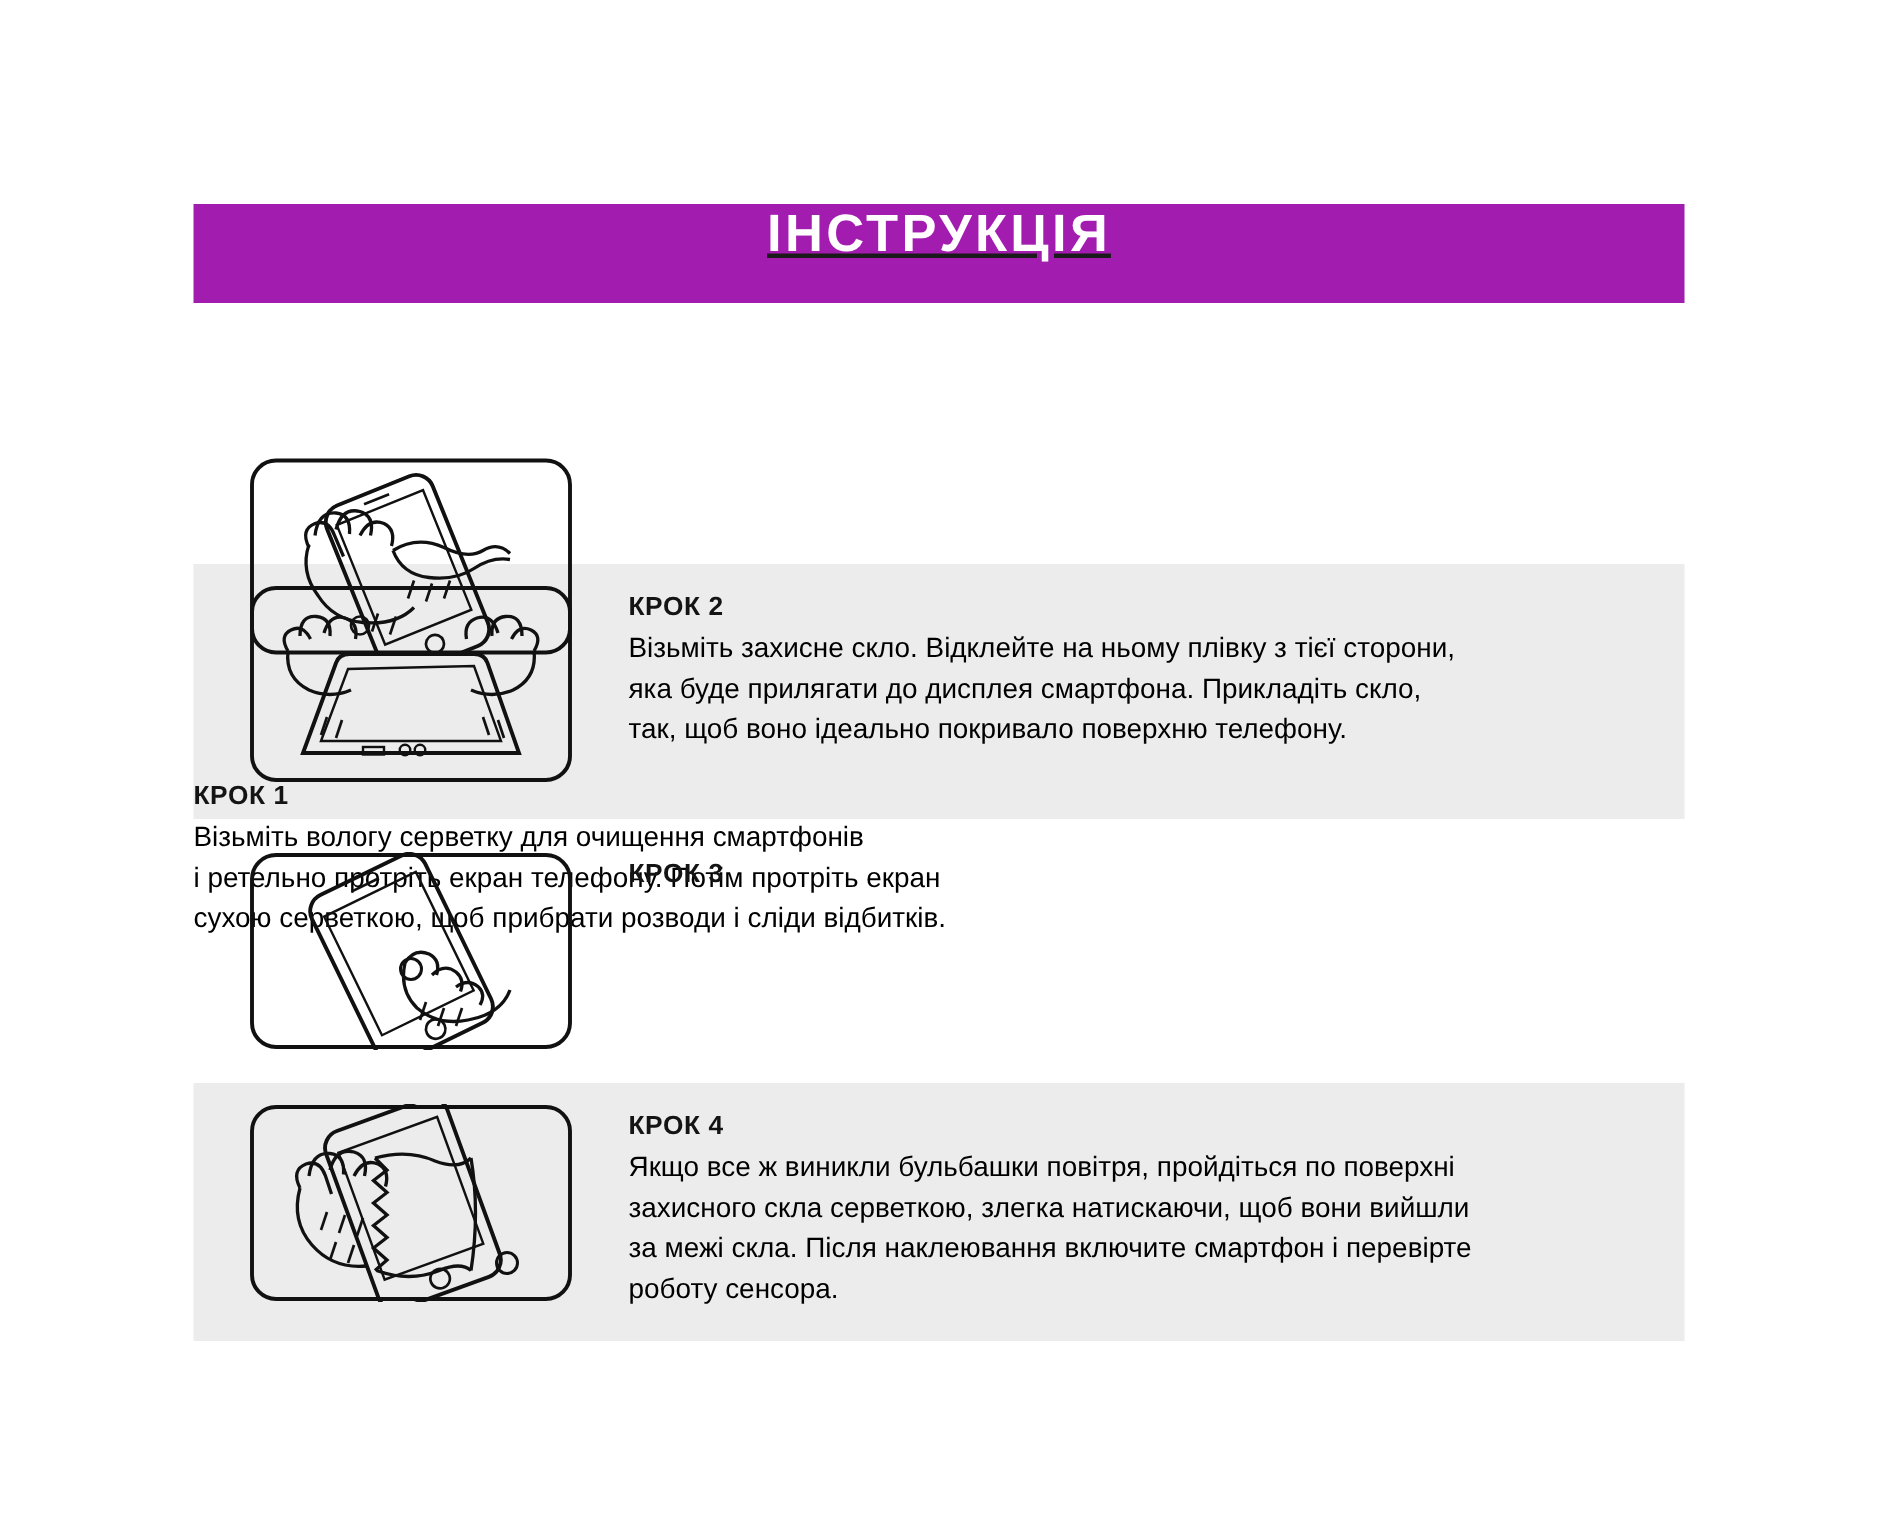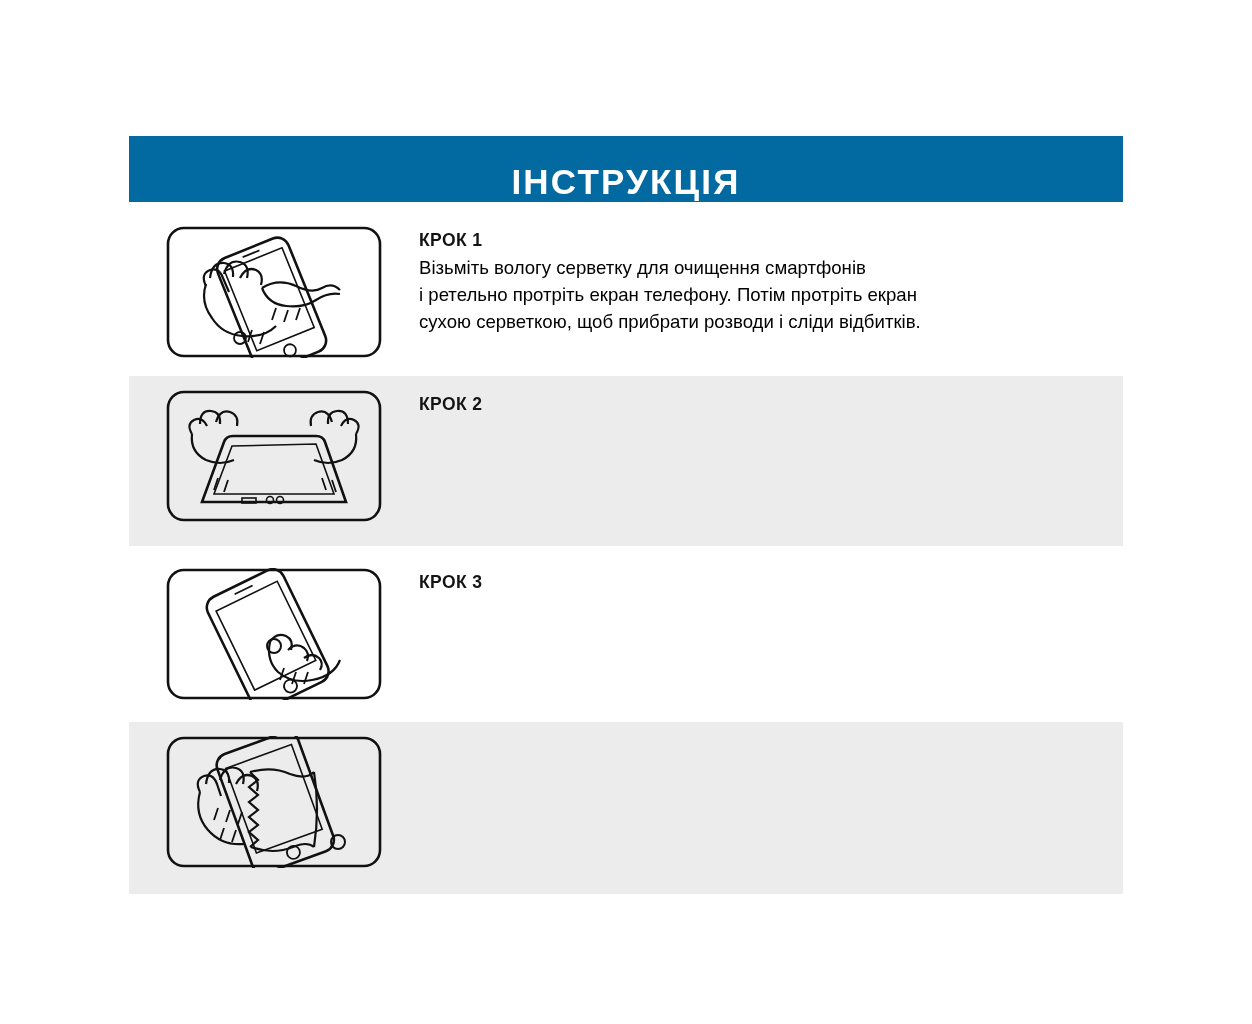--- a/index.html
+++ b/index.html
@@ -21,25 +21,26 @@
     background: #ffffff;
   }
   .content {
     position: absolute;
     left: 129px;
     top: 136px;
     width: 994px;
   }
   
   .title-banner {
-    background: #0369a1;
+    background: #a21caf;
     height: 66px;
     display: flex;
-    align-items: flex-end;
+    align-items: flex-start;
     justify-content: center;
+    text-decoration: underline;
   }
   .title-banner .title-text {
     color: #ffffff;
     font-size: 35px;
     font-weight: bold;
     letter-spacing: 2.2px;
   }
   
   .steps {
     margin-top: 10px;
@@ -80,21 +81,21 @@
     margin-bottom: 4px;
     color: #141414;
   }
   .step-text {
     font-size: 18.6px;
     line-height: 1.45;
     color: #000000;
     white-space: pre-line;
   }
   
-  .row1 { height: 156px; }
+  .row1 { height: 156px; flex-direction: column; }
   .row2 { height: 170px; margin-top: 8px; }
   .row3 { height: 160px; margin-top: 8px; }
   .row4 { height: 172px; margin-top: 8px; }
   svg { display: block; }
 </style>
 </head>
 <body>
 
 <div class="sheet">
   <div class="content">
@@ -168,20 +169,23 @@
             <g stroke="#111" stroke-width="1.8">
               <line x1="52" y1="88" x2="48" y2="100"></line>
               <line x1="62" y1="90" x2="58" y2="102"></line>
               <line x1="156" y1="88" x2="160" y2="100"></line>
               <line x1="166" y1="90" x2="170" y2="102"></line>
             </g>
           </svg>
         </div>
         <div class="step-body">
           <div class="step-label">КРОК 2</div>
+          <div class="step-text">Візьміть захисне скло. Відклейте на ньому плівку з тієї сторони,
+яка буде прилягати до дисплея смартфона. Прикладіть скло,
+так, щоб воно ідеально покривало поверхню телефону.</div>
         </div>
       </div>
 
       <div class="step-row plain row3">
         <div class="illus-wrap">
           <svg class="illus" viewBox="0 0 216 132">
             <rect x="2" y="2" width="212" height="128" rx="16" ry="16" fill="none" stroke="#111" stroke-width="2.6"></rect>
             <g transform="rotate(-26 108 66)">
               <rect x="58" y="6" width="84" height="124" rx="12" ry="12" fill="none" stroke="#111" stroke-width="2.6"></rect>
               <rect x="66" y="20" width="68" height="88" fill="none" stroke="#111" stroke-width="1.6"></rect>
@@ -231,17 +235,24 @@
             <g stroke="#111" stroke-width="1.8">
               <line x1="52" y1="72" x2="48" y2="84"></line>
               <line x1="64" y1="74" x2="60" y2="86"></line>
               <line x1="76" y1="76" x2="72" y2="88"></line>
               <line x1="58" y1="92" x2="54" y2="104"></line>
               <line x1="70" y1="94" x2="66" y2="106"></line>
             </g>
             <circle cx="172" cy="106" r="7" fill="none" stroke="#111" stroke-width="2"></circle>
           </svg>
         </div>
+        <div class="step-body">
+          <div class="step-label">КРОК 4</div>
+          <div class="step-text">Якщо все ж виникли бульбашки повітря, пройдіться по поверхні
+захисного скла серветкою, злегка натискаючи, щоб вони вийшли
+за межі скла. Після наклеювання включите смартфон і перевірте
+роботу сенсора.</div>
+        </div>
       </div>
 
     </div>
   </div>
 </div>
 
 </body></html>

